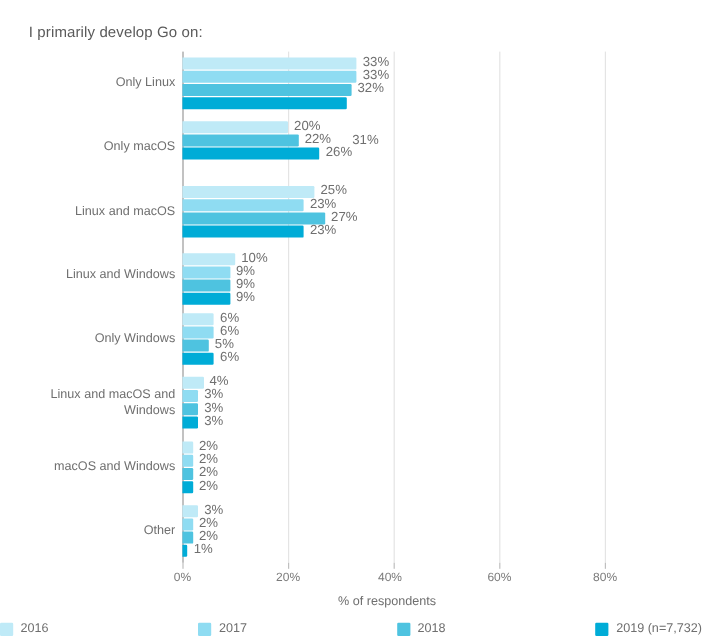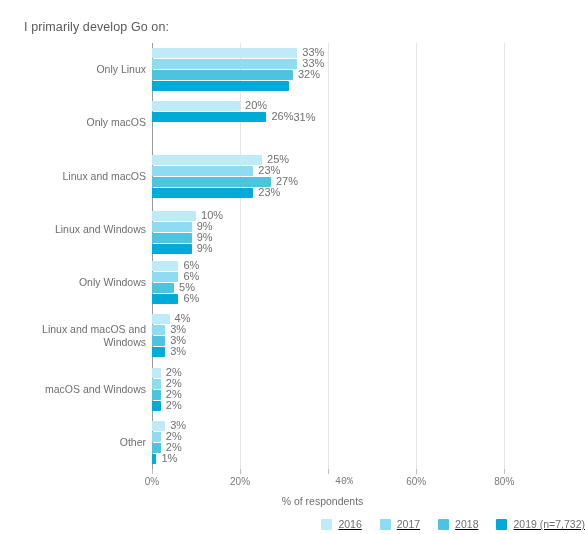--- a/index.html
+++ b/index.html
@@ -138,24 +138,23 @@
   }
   .x-axis-title-inner { padding-left: 60px; }
 
   
   .legend {
     position: absolute;
     left: 0;
     top: 518px;
     width: 585px;
     display: flex;
-    justify-content: flex-end;
+    justify-content: space-between;
     align-items: center;
     gap: 18px;
-    text-decoration: underline;
   }
   .legend-item {
     display: flex;
     align-items: center;
     gap: 6px;
   }
   .legend-swatch {
     width: 11px;
     height: 11px;
     border-radius: 1px;
@@ -196,20 +195,24 @@
         </div>
         <div class="bar-row">
           <div class="bar" title="2019 (n=7,732) — Only Linux: 31%" style="width: 136.507px; background: rgb(0, 172, 215);"></div>
           <div class="bar-value" style="left: 141.507px; margin-top: 32px;">31%</div>
         </div>
       </div>
       <div class="group" style="top: 58.375px;">
         <div class="bar-row">
           <div class="bar" title="2016 — Only macOS: 20%" style="width: 88.0689px; background: rgb(191, 234, 247);"></div>
           <div class="bar-value" style="left: 93.0689px;">20%</div>
+        </div>
+        <div class="bar-row">
+          <div class="bar" title="2018 — Only macOS: 22%" style="width: 96.8758px; background: rgb(78, 195, 224);"></div>
+          <div class="bar-value" style="left: 101.876px;">22%</div>
         </div>
         <div class="bar-row">
           <div class="bar" title="2019 (n=7,732) — Only macOS: 26%" style="width: 114.49px; background: rgb(0, 172, 215);"></div>
           <div class="bar-value" style="left: 119.49px;">26%</div>
         </div>
       </div>
       <div class="group" style="top: 111.625px;">
         <div class="bar-row">
           <div class="bar" title="2016 — Linux and macOS: 25%" style="width: 110.086px; background: rgb(191, 234, 247);"></div>
           <div class="bar-value" style="left: 115.086px;">25%</div>
@@ -329,21 +332,21 @@
       <div class="cat-label" style="top: 339.625px;">macOS and Windows</div>
       <div class="cat-label" style="top: 392.875px;">Other</div>
     </div>
 
   <div class="x-axis-ticks" id="x-axis">
       <div class="x-tick" style="left: 0px;"></div>
       <div class="x-tick-label" style="left: 0px;">0%</div>
       <div class="x-tick" style="left: 88.0689px;"></div>
       <div class="x-tick-label" style="left: 88.0689px;">20%</div>
       <div class="x-tick" style="left: 176.138px;"></div>
-      <div class="x-tick-label" style="left: 192px; font-family: Liberation Mono, monospace;">40%</div>
+      <div class="x-tick-label" style="left: 173px;">40%</div>
       <div class="x-tick" style="left: 264.207px;"></div>
       <div class="x-tick-label" style="left: 264.207px;">60%</div>
       <div class="x-tick" style="left: 352.276px;"></div>
       <div class="x-tick-label" style="left: 352.276px;">80%</div>
     </div>
 
   <div class="x-axis-title">
     <span class="x-axis-title-inner">% of respondents</span>
   </div>
 

